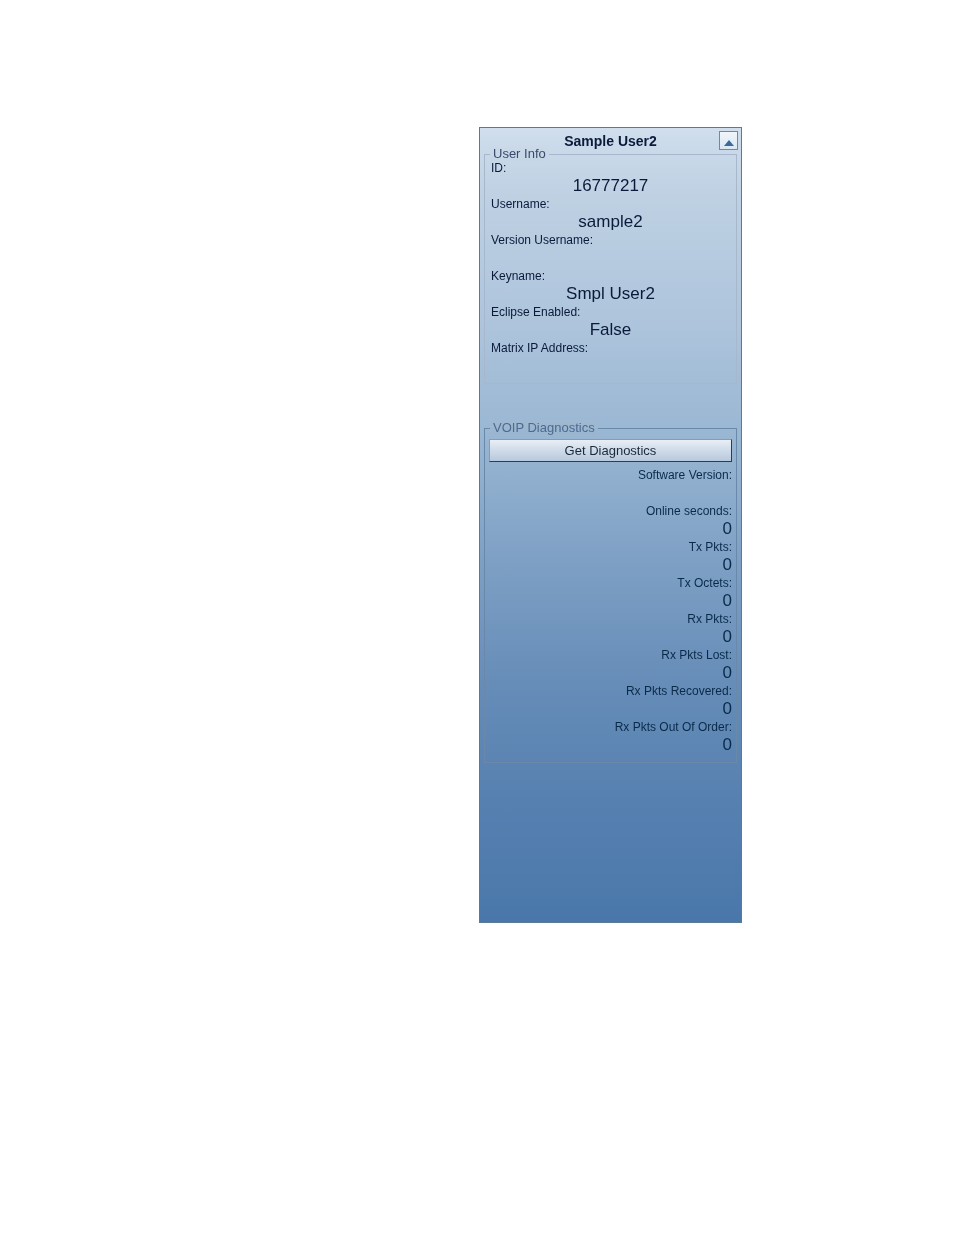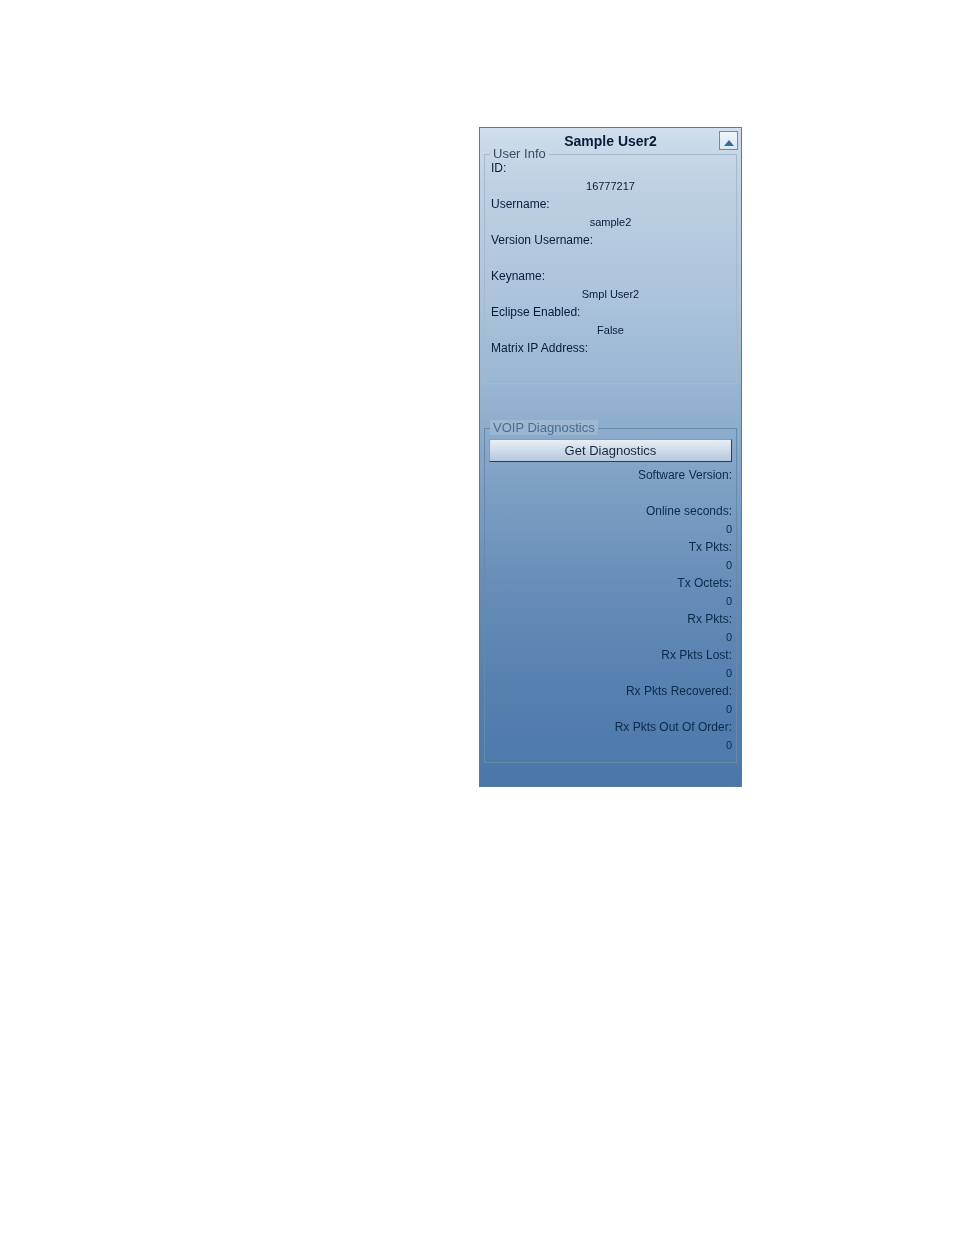--- a/index.html
+++ b/index.html
@@ -12,21 +12,21 @@
       height: 1235px;
       background: white;
       font-family: "Segoe UI", Tahoma, sans-serif;
       position: relative;
     }
     .panel {
       position: absolute;
       left: 479px;
       top: 127px;
       width: 263px;
-      height: 660px;
+      height: 796px;
       background: linear-gradient(to bottom,
         #d0deed 0%,
         #bfd1e3 8%,
         #adc4dc 25%,
         #97b5d2 40%,
         #7d9fc4 55%,
         #668db8 70%,
         #5680b0 85%,
         #4a77aa 100%);
       border: 1px solid #5a7a9a;
@@ -80,21 +80,21 @@
       border-color: #6a88a8;
       margin-top: 44px;
     }
     .row-label {
       font-size: 12px;
       color: #0a1a3a;
       padding-left: 2px;
       line-height: 18px;
     }
     .row-value {
-      font-size: 11px;
+      font-size: 17px;
       color: #0a1a3a;
       text-align: center;
       line-height: 18px;
     }
     .voip .row-label,
     .voip .row-value {
       color: #0a2a4a;
       text-align: right;
     }
     .row-value-empty {

